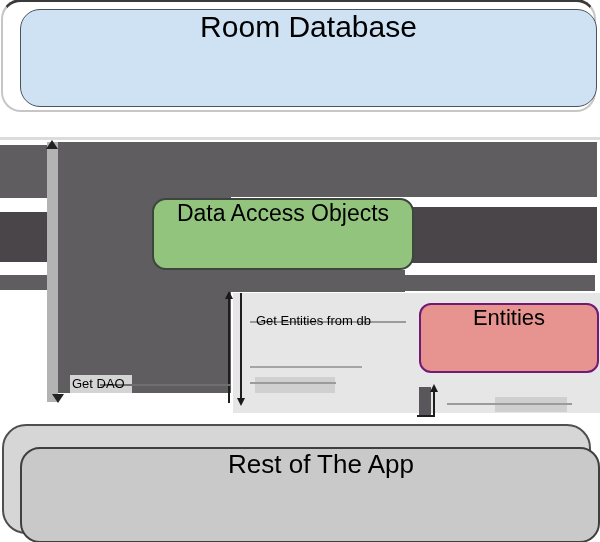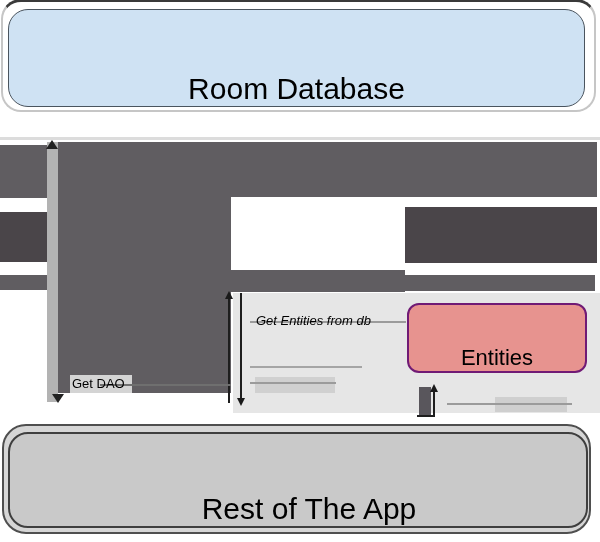--- a/index.html
+++ b/index.html
@@ -33,25 +33,25 @@
   
   .track{left:47px;top:142px;width:11px;height:260px;background:#b3b3b3;}
   .tri{width:0;height:0;}
   .tri-up{border-left:6px solid transparent;border-right:6px solid transparent;border-bottom:9px solid #222;}
   .tri-down{border-left:6px solid transparent;border-right:6px solid transparent;border-top:9px solid #222;}
   .tri-up-sm{border-left:4px solid transparent;border-right:4px solid transparent;border-bottom:8px solid #1a1a1a;}
   .tri-down-sm{border-left:4px solid transparent;border-right:4px solid transparent;border-top:8px solid #1a1a1a;}
   
   .panel{left:233px;top:293px;width:367px;height:120px;background:#e6e6e6;}
   
-  .node{display:flex;align-items:flex-end;justify-content:center;text-align:center;}
+  .node{display:flex;align-items:flex-start;justify-content:center;text-align:center;margin-left:12px;}
   .node-room{left:8px;top:9px;width:577px;height:98px;background:#cfe2f3;border:1.6px solid #4a545e;border-radius:20px;font-size:30px;}
   .node-dao{left:140px;top:198px;width:262px;height:72px;background:#93c47d;border:2px solid #3d453f;border-radius:14px;font-size:23px;}
   .node-entities{left:407px;top:303px;width:180px;height:70px;background:#e7938f;border:2px solid #701a75;border-radius:12px;font-size:22px;}
-  .node-rest{left:8px;top:432px;width:580px;height:96px;background:#c9c9c9;border:2px solid #3f3f3f;border-radius:20px;font-size:30px;padding-left:22px;}
+  .node-rest{left:8px;top:447px;width:580px;height:96px;background:#c9c9c9;border:2px solid #3f3f3f;border-radius:20px;font-size:26px;padding-left:22px;}
   
   .vline{width:2px;background:#1e1e1e;}
   .v1{left:228px;top:296px;height:107px;}
   .v2{left:240px;top:293px;height:107px;}
   .hline{height:2px;background:#9b9b9b;}
   
   .bar{left:419px;top:387px;width:12px;height:29px;background:#59565c;}
   .bar-line{left:433px;top:388px;width:2px;height:28px;background:#1e1e1e;}
   .bar-tick{left:417px;top:415px;width:18px;height:2px;background:#1e1e1e;}
   
@@ -84,30 +84,33 @@
   <div class="abs panel"></div>
 
   <div class="abs vline v1"></div>
   <div class="abs tri tri-up-sm" style="left:225px;top:291px;"></div>
   <div class="abs vline v2"></div>
   <div class="abs tri tri-down-sm" style="left:237px;top:398px;"></div>
 
   <div class="abs node node-room">
     <span>Room Database</span>
   </div>
+  <div class="abs node node-dao">
+    <span>Data Access Objects</span>
+  </div>
   <div class="abs node node-entities">
     <span>Entities</span>
   </div>
 
   <div class="abs chip" style="left:70px;top:375px;width:62px;height:18px;background:#d4d4d4;"></div>
   <div class="abs hline" style="left:100px;top:384px;width:131px;background:#6f6f6f;"></div>
   <div class="abs lbl" style="left:72px;top:376px;">Get DAO</div>
 
   <div class="abs hline" style="left:250px;top:321px;width:156px;"></div>
-  <div class="abs lbl" style="left:256px;top:313px;font-style:italic;">Get Entities from db</div>
+  <div class="abs lbl" style="left:256px;top:313px;">Get Entities from db</div>
 
   <div class="abs chip" style="left:255px;top:377px;width:80px;height:16px;"></div>
   <div class="abs hline" style="left:250px;top:366px;width:112px;background:#a5a5a5;"></div>
   <div class="abs hline" style="left:250px;top:382px;width:86px;"></div>
 
   <div class="abs bar"></div>
   <div class="abs bar-line"></div>
   <div class="abs tri tri-up-sm" style="left:430px;top:384px;"></div>
   <div class="abs bar-tick"></div>
   <div class="abs chip" style="left:495px;top:397px;width:72px;height:15px;background:#cfcfcf;"></div>

